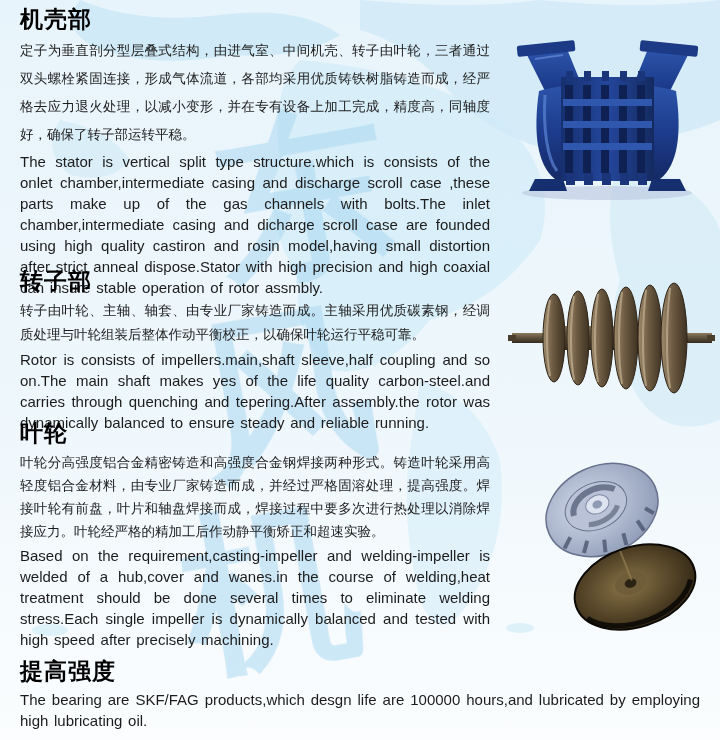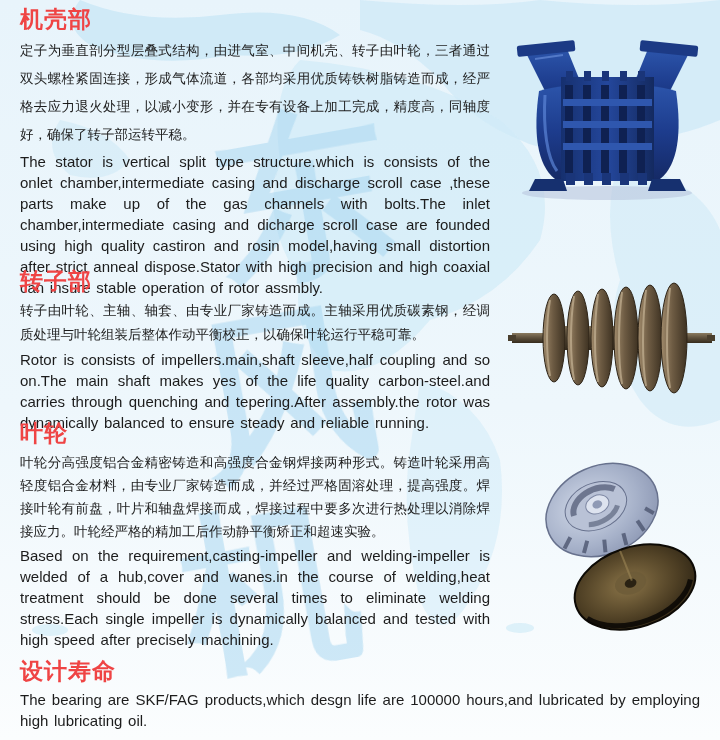--- a/index.html
+++ b/index.html
@@ -10,21 +10,21 @@
     background:#f4fafd;
     font-family:"Liberation Sans","DejaVu Sans",sans-serif;
     color:#1c1c1c;
   }
   .bg-layer{position:absolute;left:0;top:0;width:720px;height:740px;z-index:0;}
   .content{position:absolute;left:0;top:0;width:720px;height:740px;z-index:1;}
   .section{position:absolute;left:20px;}
   .sec-narrow{width:470px;}
   .sec-wide{width:680px;}
   .sec-heading{
-    font-size:23px;font-weight:bold;color:#ef4444;
+    font-size:23px;font-weight:bold;color:#000000;
     line-height:26px;margin:0 0 5px 0;letter-spacing:1px;
   }
   .cn{
     font-size:13.5px;text-align:justify;text-justify:inter-ideograph;
     margin:0;
   }
   .en{
     font-size:15px;text-align:justify;margin:2px 0 0 0;line-height:21px;
     word-spacing:1.5px;
   }
@@ -228,18 +228,18 @@
       <p class="en">Rotor is consists of impellers.main,shaft sleeve,half coupling and so on.The main shaft makes yes of the life quality carbon-steel.and carries through quenching and tepering.After assembly.the rotor was dynamically balanced to ensure steady and reliable running.</p>
     </div>
 
     <div class="section sec-narrow s3" style="top:420px;">
       <h2 class="sec-heading">叶轮</h2>
       <p class="cn">叶轮分高强度铝合金精密铸造和高强度合金钢焊接两种形式。铸造叶轮采用高轻度铝合金材料，由专业厂家铸造而成，并经过严格固溶处理，提高强度。焊接叶轮有前盘，叶片和轴盘焊接而成，焊接过程中要多次进行热处理以消除焊接应力。叶轮经严格的精加工后作动静平衡矫正和超速实验。</p>
       <p class="en">Based on the requirement,casting-impeller and welding-impeller is welded of a hub,cover and wanes.in the course of welding,heat treatment should be done several times to eliminate welding stress.Each single impeller is dynamically balanced and tested with high speed after precisely machining.</p>
     </div>
 
     <div class="section sec-wide s4" style="top:658px;">
-      <h2 class="sec-heading">设计寿命</h2>
+      <h2 class="sec-heading">提高强度</h2>
       <p class="en">The bearing are SKF/FAG products,which desgn life are 100000 hours,and lubricated by employing high lubricating oil.</p>
     </div>
 
   </div>
 </div>
 
 </body></html>

